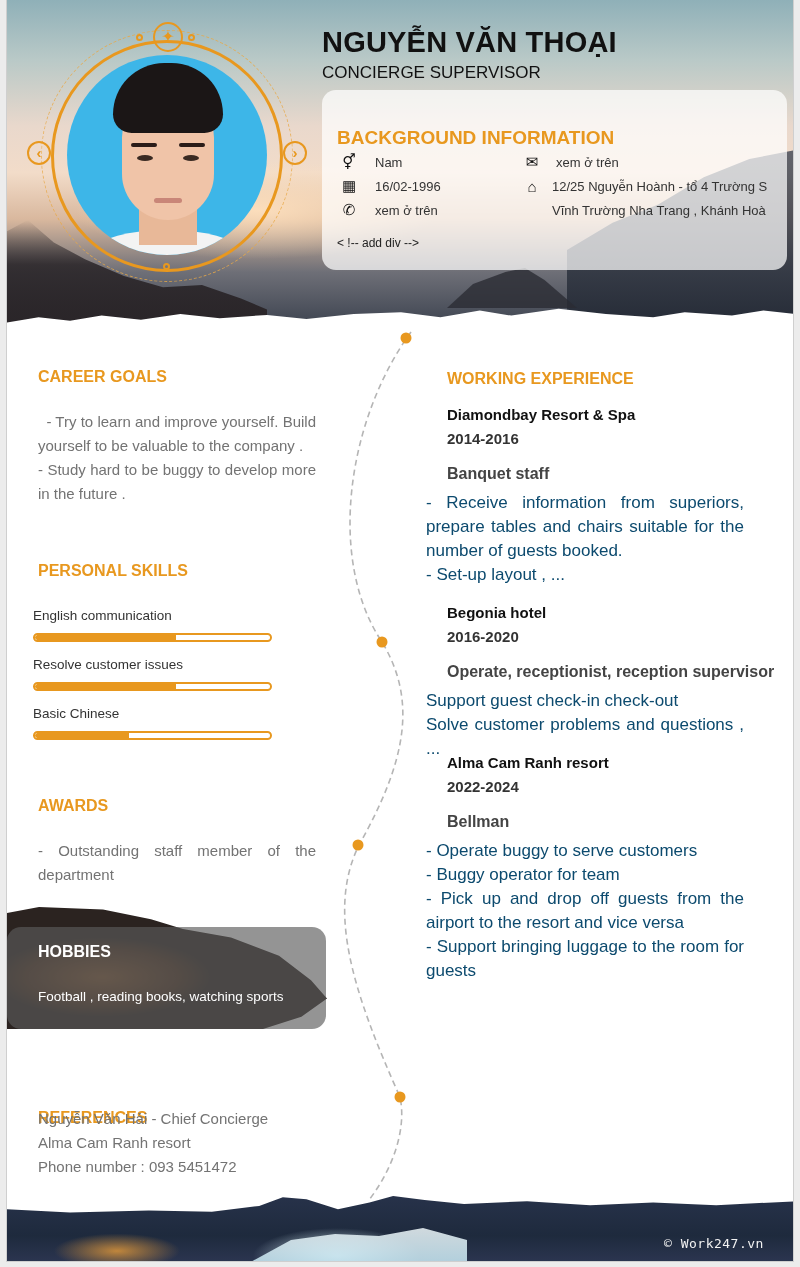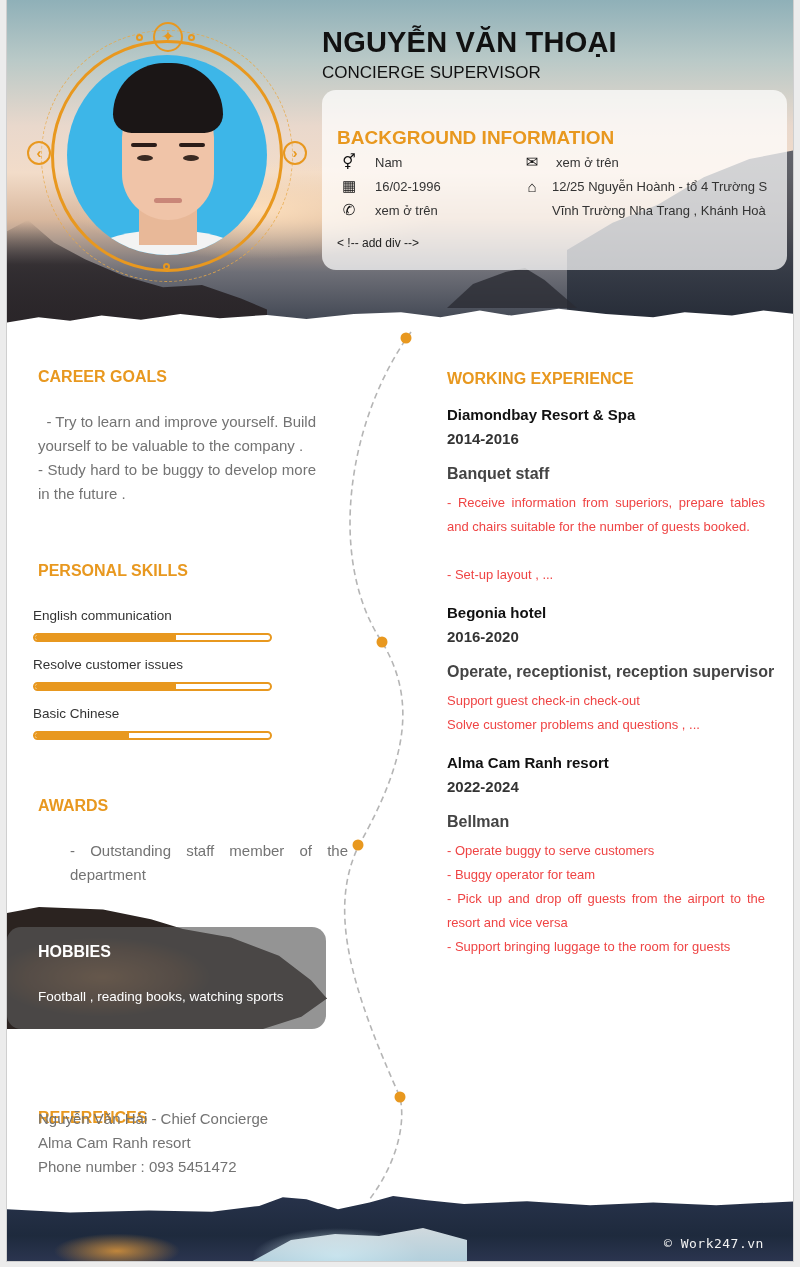--- a/index.html
+++ b/index.html
@@ -99,21 +99,21 @@
   .hobbies .overlay {
     position: absolute; left: 0; top: 20px; width: 319px; height: 102px; border-radius: 14px;
     background: rgba(90,90,90,0.65);
   }
   .hobbies .h-title { position: absolute; left: 31px; top: 36px; font-size: 16px; font-weight: bold; color: #fff; }
   .hobbies .h-text { position: absolute; left: 31px; top: 82px; font-size: 13.5px; color: #fff; }
   
   .job-company { position: absolute; left: 440px; font-size: 15px; font-weight: bold; color: #111; }
   .job-years { position: absolute; left: 440px; font-size: 15px; font-weight: bold; color: #333; }
   .job-role { position: absolute; left: 440px; font-size: 16px; font-weight: bold; color: #444; }
-  .job-line { position: absolute; left: 440px; width: 318px; font-size: 13px; line-height: 24px; color: #ef4444; text-align: justify; }
+  .job-line { position: absolute; left: 419px; width: 318px; font-size: 17px; line-height: 24px; color: #0c4a6e; text-align: justify; }
   
   .footer {
     position: absolute; left: 0; top: 1196px; width: 788px; height: 66px;
     background:
       radial-gradient(ellipse 120px 40px at 330px 60px, #cfe6ee, rgba(207,230,238,0) 70%),
       radial-gradient(ellipse 90px 25px at 110px 55px, #c0863c, rgba(192,134,60,0) 70%),
       linear-gradient(180deg, #27324a, #1e2a3d 60%, #2b3550);
     clip-path: polygon(0 20%, 8% 25%, 18% 22%, 26% 24%, 32% 15%, 35% 2%, 38% 5%, 42% 20%, 46% 10%, 49% 0, 53% 6%, 58% 12%, 66% 8%, 74% 14%, 82% 10%, 90% 14%, 100% 8%, 100% 100%, 0 100%);
   }
   .footer .snow {
@@ -209,21 +209,21 @@
   <div class="skill-label" style="top:657px;">Resolve customer issues</div>
   <div class="skill-bar" style="top:682px;">
       <div class="skill-fill" style="width:60%;"></div>
     </div>
   <div class="skill-label" style="top:706px;">Basic Chinese</div>
   <div class="skill-bar" style="top:731px;">
       <div class="skill-fill" style="width:40%;"></div>
     </div>
 
   <div class="sec-title" style="left:31px; top:797px;">AWARDS</div>
-  <div class="para" style="left:31px; top:839px; width:278px;margin-left:32px;">- Outstanding staff member of the department</div>
+  <div class="para" style="left:31px; top:839px; width:278px;">- Outstanding staff member of the department</div>
 
   <div class="hobbies">
     <div class="photo-bg"></div>
     <div class="overlay"></div>
     <div class="h-title">HOBBIES</div>
     <div class="h-text">Football , reading books, watching sports</div>
   </div>
 
   <div class="sec-title" style="left:31px; top:1065px;margin-top:44px;">REFERENCES</div>
   <div class="para" style="left:31px; top:1107px;">Nguyễn Văn Hải - Chief Concierge</div>

